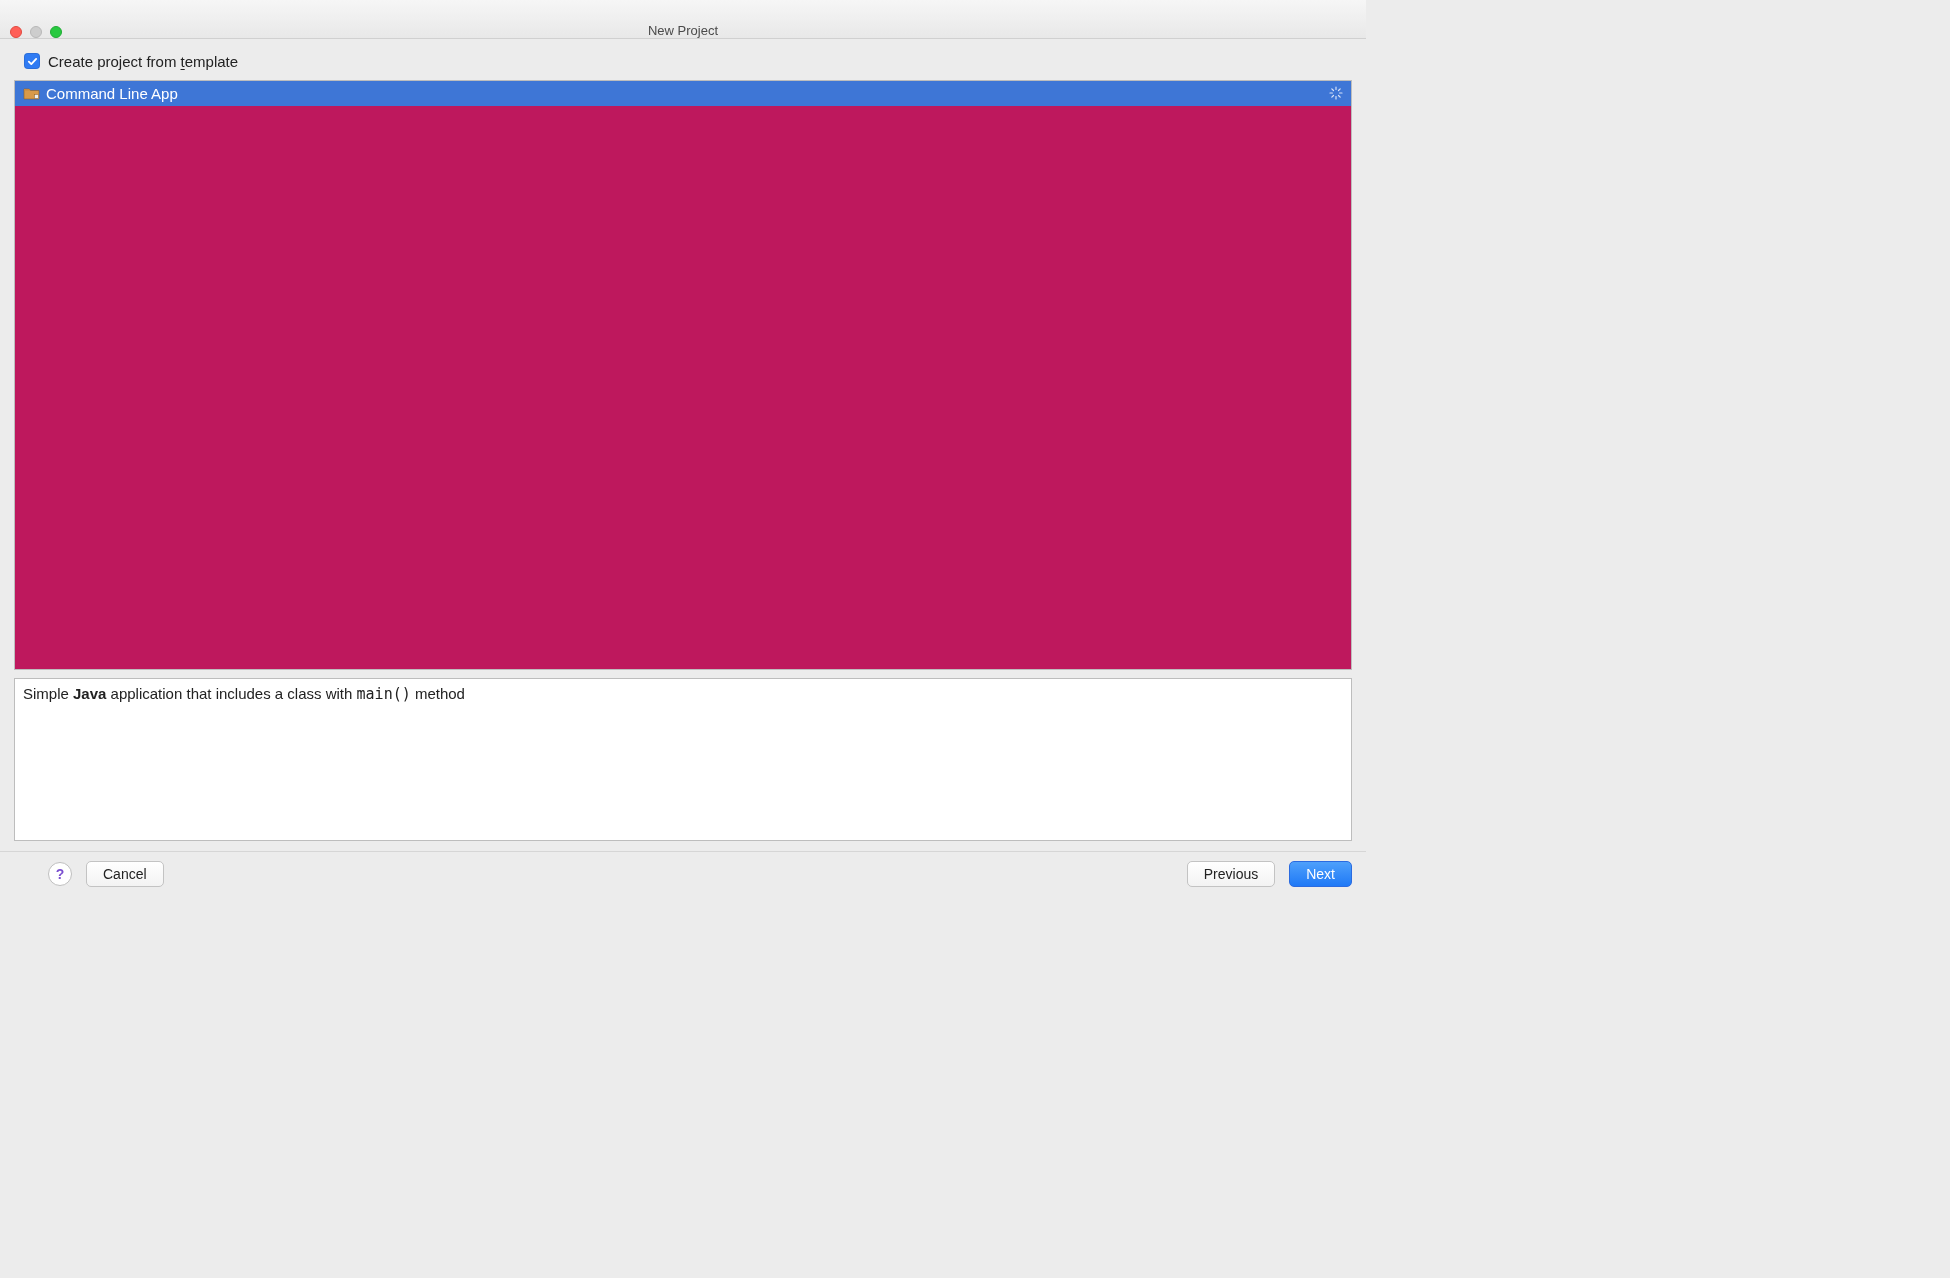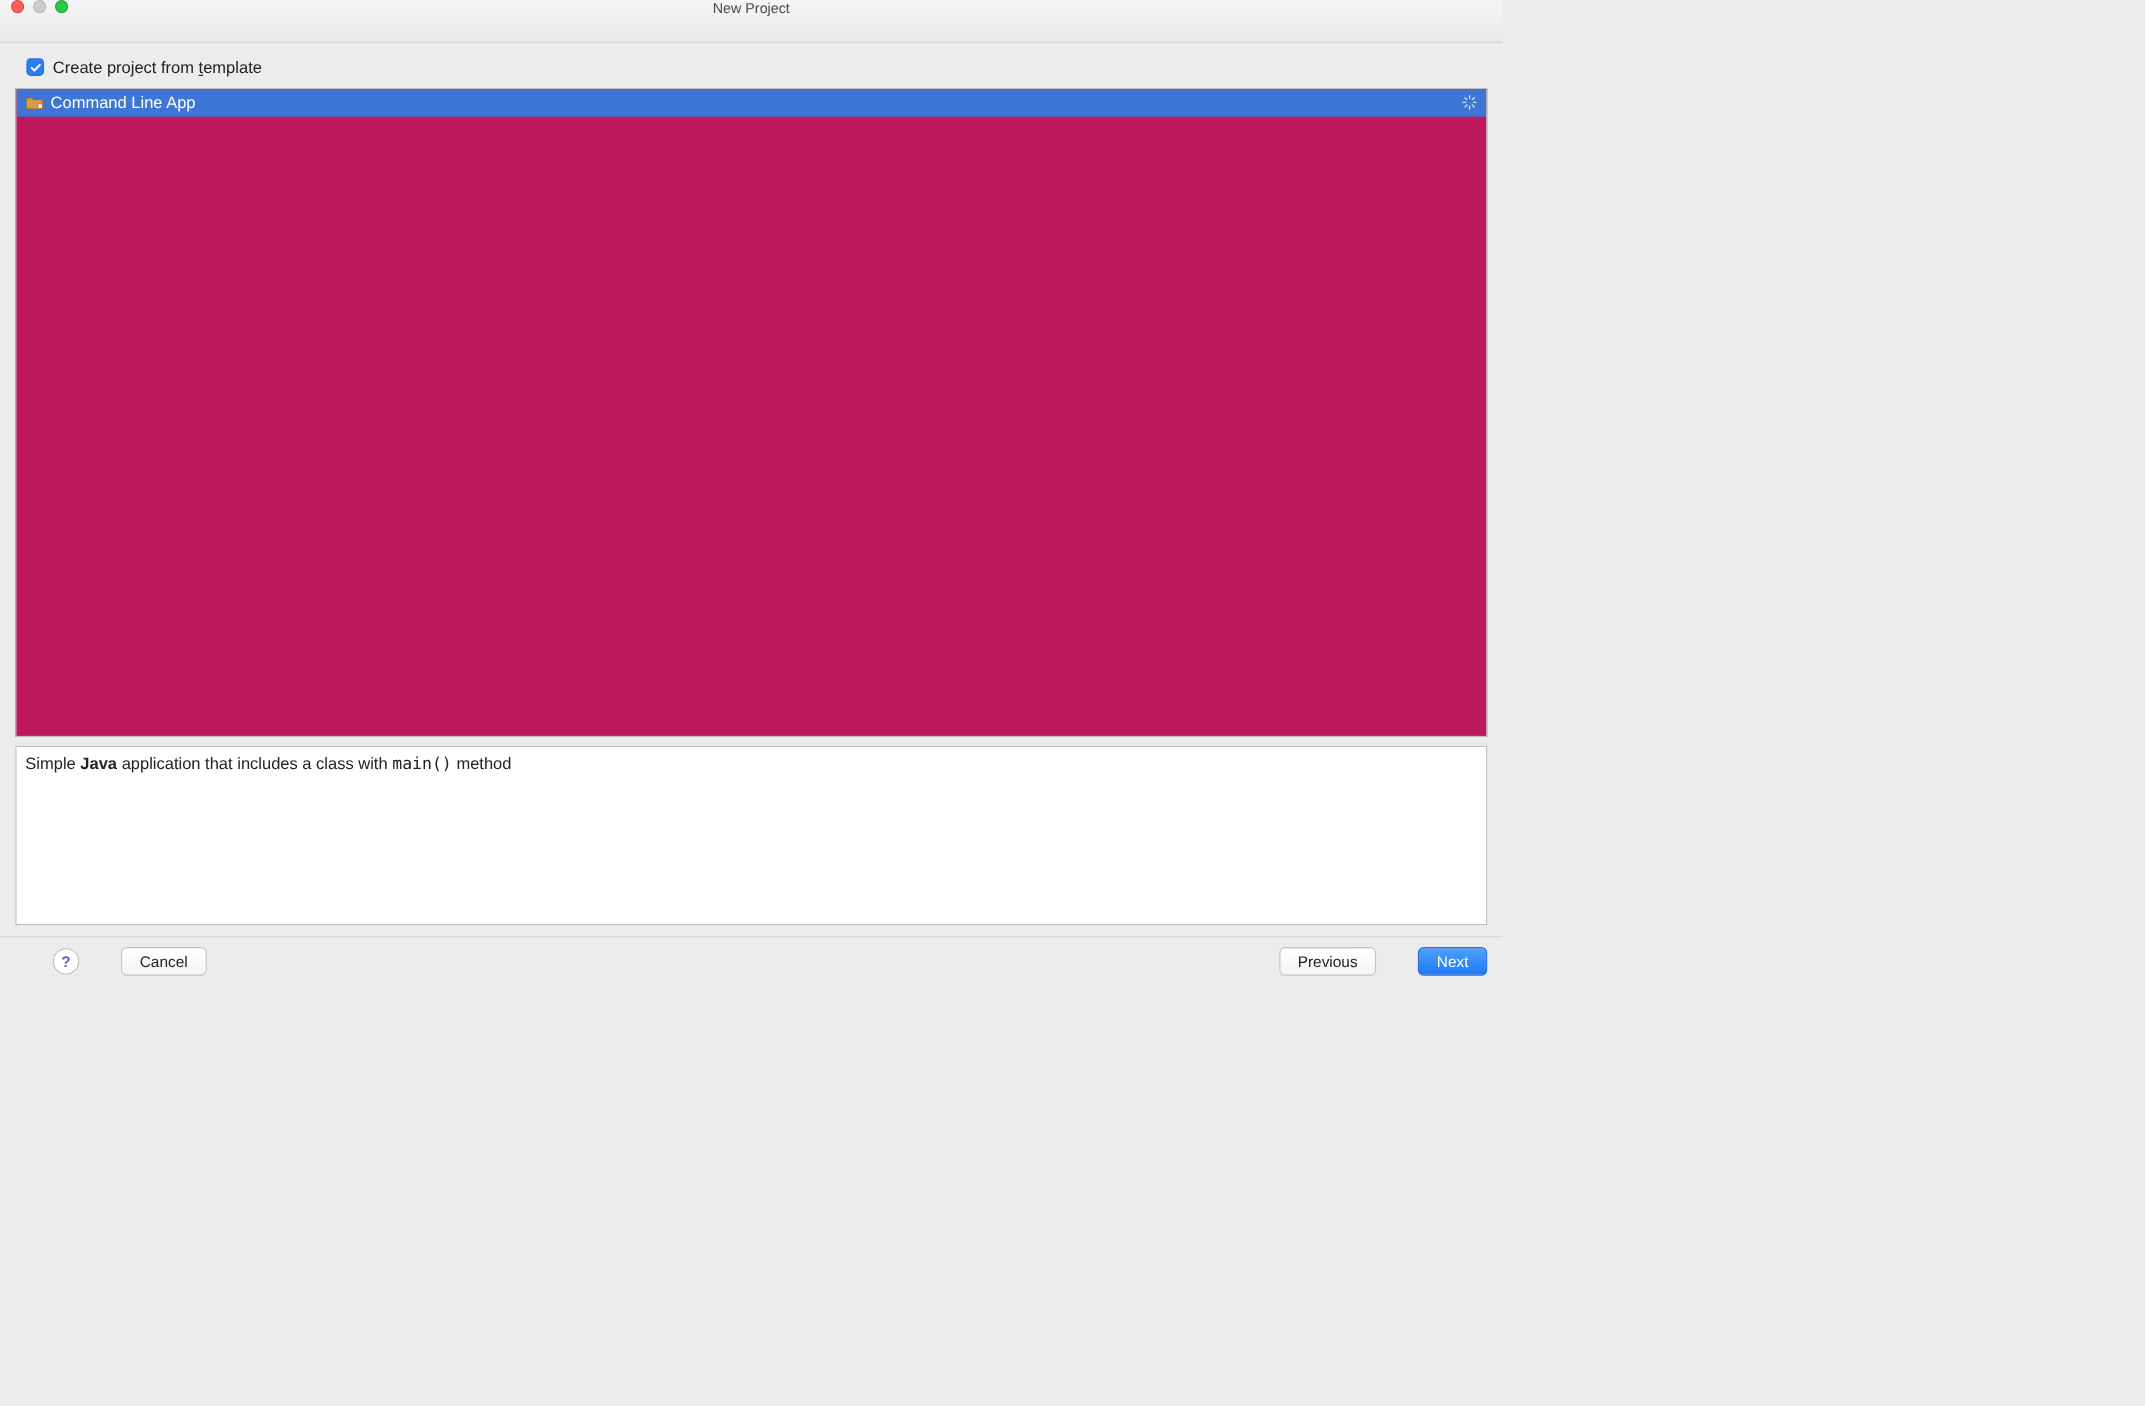--- a/index.html
+++ b/index.html
@@ -11,21 +11,21 @@
       height: 896px;
       overflow: hidden;
       display: flex;
       flex-direction: column;
     }
     .titlebar {
       height: 44px;
       background: linear-gradient(#f6f6f6, #e8e8e8);
       border-bottom: 1px solid #d0d0d0;
       display: flex;
-      align-items: flex-start;
+      align-items: flex-end;
       position: relative;
     }
     .traffic-lights {
       display: flex;
       align-items: center;
       gap: 8px;
       padding-left: 10px;
     }
     .tl { width: 12px; height: 12px; border-radius: 50%; }
     .tl.red { background: #ff5f57; border: 0.5px solid #e1493f; }
@@ -124,21 +124,20 @@
       padding: 0 16px;
       border-radius: 5px;
       border: 1px solid #c3c3c3;
       background: linear-gradient(#ffffff, #f3f3f3);
       font-size: 14px;
       color: #222;
       cursor: pointer;
       display: inline-flex;
       align-items: center;
       justify-content: center;
-      margin-left: 24px;
     }
     .btn.primary {
       background: linear-gradient(#4ea0fb, #1f79f6);
       border: 1px solid #2b6be0;
       color: #fff;
       font-weight: 500;
       justify-content: flex-end;
     }
     .footer-spacer { flex: 1; }
   </style>

